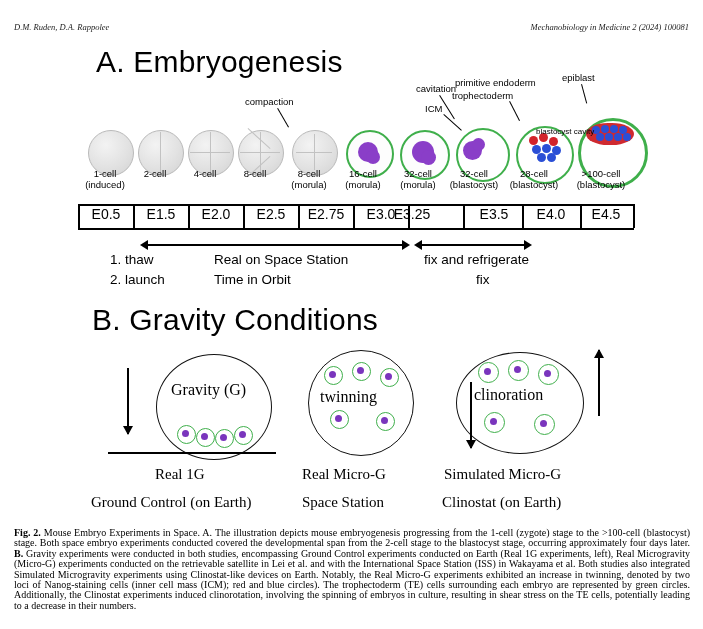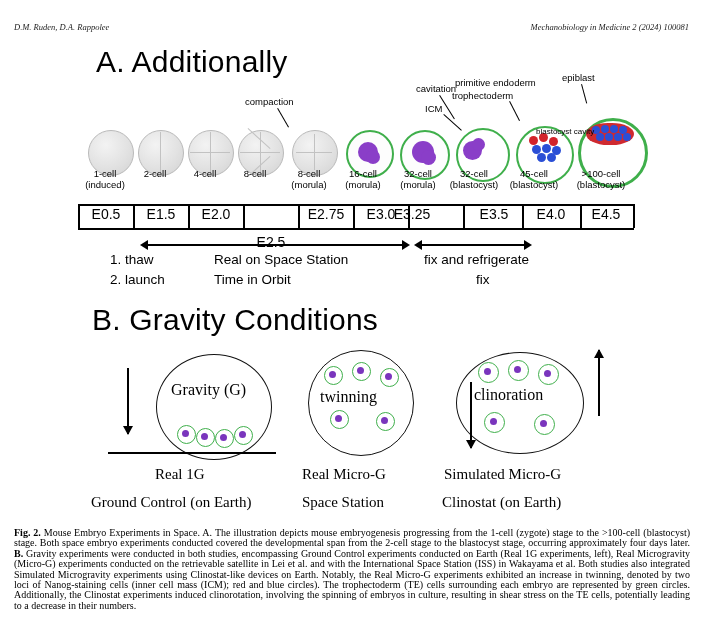--- a/index.html
+++ b/index.html
@@ -139,21 +139,21 @@
 </head>
 <body>
 
 <div class="page">
 
   <div class="runhead">
     <span class="left">D.M. Ruden, D.A. Rappolee</span>
     <span class="right">Mechanobiology in Medicine 2 (2024) 100081</span>
   </div>
 
-  <div class="panel-title" id="title-a">A. Additionally</div>
+  <div class="panel-title" id="title-a">A. Embryogenesis</div>
 
   <div class="embryo-row">
 
     <div class="embryo grey" style="left:8px;top:22px;width:44px;height:44px;"></div>
 
     <div>
       <div class="embryo grey" style="left:58px;top:22px;width:44px;height:44px;"></div>
       <div class="cellline" style="left:80px;top:24px;width:1.2px;height:40px;"></div>
     </div>
 
@@ -266,21 +266,21 @@
     </div>
     <div class="stage-label" style="left:313px;top:0;width:70px;">
       <span>32-cell</span><br>
       <span>(morula)</span>
     </div>
     <div class="stage-label" style="left:368px;top:0;width:72px;">
       <span>32-cell</span><br>
       <span>(blastocyst)</span>
     </div>
     <div class="stage-label" style="left:428px;top:0;width:72px;">
-      <span>45-cell</span><br>
+      <span>28-cell</span><br>
       <span>(blastocyst)</span>
     </div>
     <div class="stage-label" style="left:492px;top:0;width:78px;">
       <span>&gt;100-cell</span><br>
       <span>(blastocyst)</span>
     </div>
   </div>
 
   <div class="axis"></div>
   <div class="axis2"></div>
@@ -292,21 +292,21 @@
   <div class="tick" style="left:353px;"></div>
   <div class="tick" style="left:408px;"></div>
   <div class="tick" style="left:463px;"></div>
   <div class="tick" style="left:522px;"></div>
   <div class="tick" style="left:580px;"></div>
   <div class="tick" style="left:633px;"></div>
 
   <div class="etime" style="left:78px;">E0.5</div>
   <div class="etime" style="left:133px;">E1.5</div>
   <div class="etime" style="left:188px;">E2.0</div>
-  <div class="etime" style="left:243px;margin-top:28px;">E2.5</div>
+  <div class="etime" style="left:243px;">E2.5</div>
   <div class="etime" style="left:298px;">E2.75</div>
   <div class="etime" style="left:353px;">E3.0</div>
   <div class="etime" style="left:384px;">E3.25</div>
   <div class="etime" style="left:466px;">E3.5</div>
   <div class="etime" style="left:523px;">E4.0</div>
   <div class="etime" style="left:578px;">E4.5</div>
 
   <div class="dblarrow" style="left:140px;top:240px;width:270px;">
     <div class="lhead"></div>
       <div class="bar"></div>

